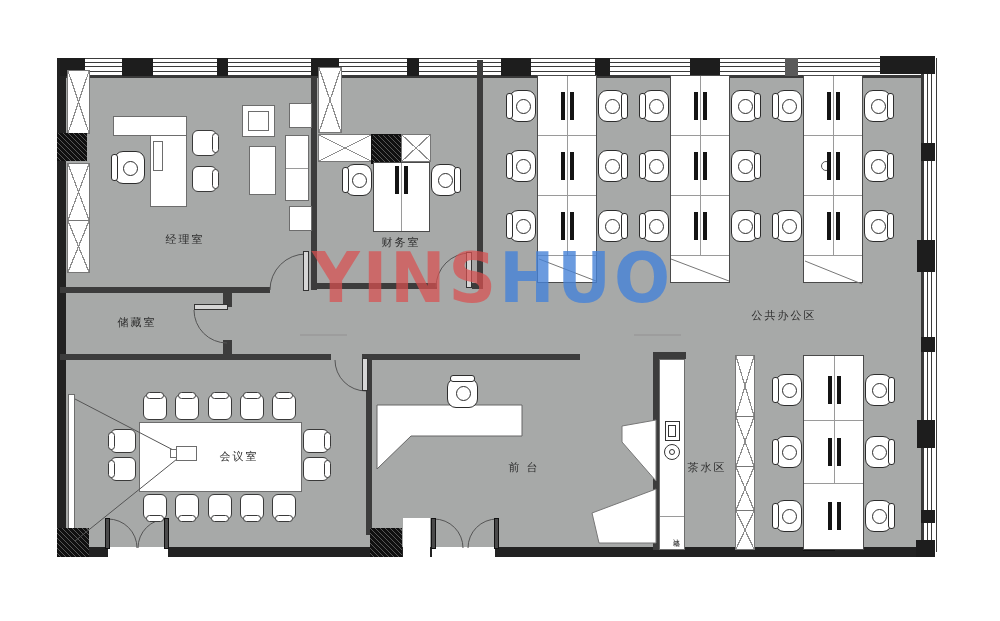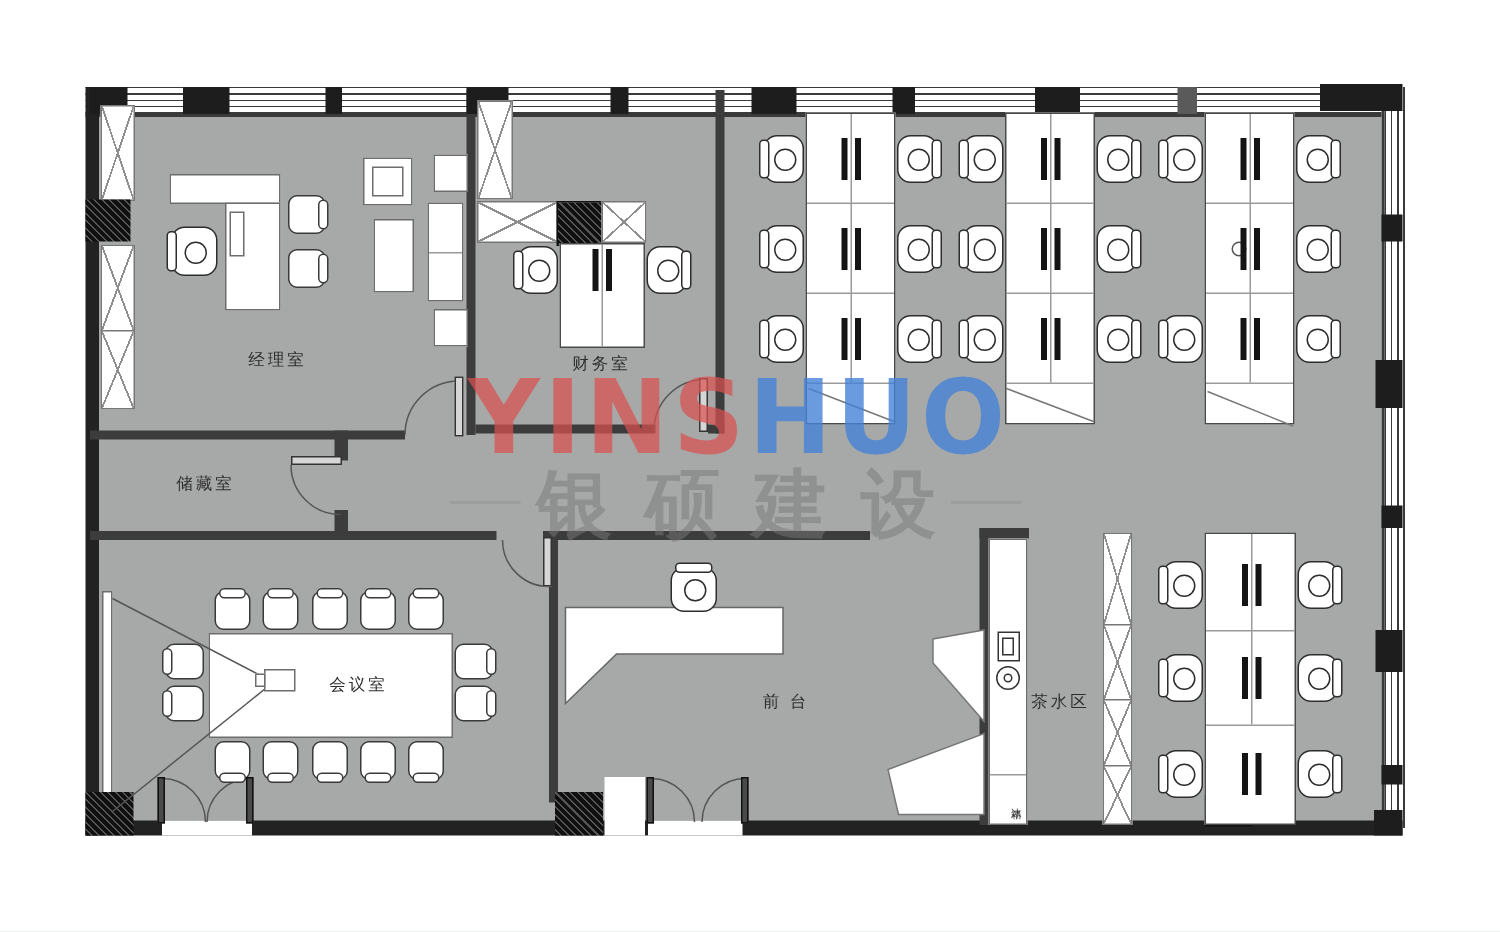--- a/index.html
+++ b/index.html
@@ -153,25 +153,25 @@
 
   <div class="abs hatch" style="left:804px;top:137px;width:26px;height:24px;"></div>
   <div class="abs hatch" style="left:803px;top:530px;width:30px;height:19px;"></div>
 
   <div class="abs lbl" style="left:145px;top:232px;width:80px;">经理室</div>
   <div class="abs lbl" style="left:361px;top:235px;width:80px;">财务室</div>
   <div class="abs lbl" style="left:97px;top:315px;width:80px;">储藏室</div>
   <div class="abs lbl" style="left:199px;top:449px;width:80px;">会议室</div>
   <div class="abs lbl" style="left:484px;top:460px;width:80px;">前 台</div>
   <div class="abs lbl" style="left:667px;top:460px;width:80px;">茶水区</div>
+  <div class="abs lbl" style="left:714px;top:308px;width:140px;">公共办公区</div>
 
   <div class="abs wm wm-latin" style="left:312px;top:243px;height:72px;line-height:72px;">
     <span style="color:rgba(217,80,80,.72);">YINS</span><span style="color:rgba(70,130,215,.8);">HUO</span>
   </div>
-  <div class="abs wm wm-cn" style="left:358px;top:303px;">银硕建设</div>
   <div class="abs wm-line" style="left:300px;top:334px;width:47px;height:2px;"></div>
   <div class="abs wm-line" style="left:634px;top:334px;width:47px;height:2px;"></div>
 
   <svg id="overlay" width="1000" height="621" viewBox="0 0 1000 621">
     <g fill="none" stroke="#555" stroke-width="1">
       <path d="M 270 290 A 36 36 0 0 1 306 254"></path>
       <path d="M 436 287 A 34 34 0 0 1 470 253"></path>
       <path d="M 194 310 A 33 33 0 0 0 227 343"></path>
       <path d="M 335 360 A 31 31 0 0 0 366 391"></path>
       <path d="M 108 519 A 29 29 0 0 1 137 548"></path>

